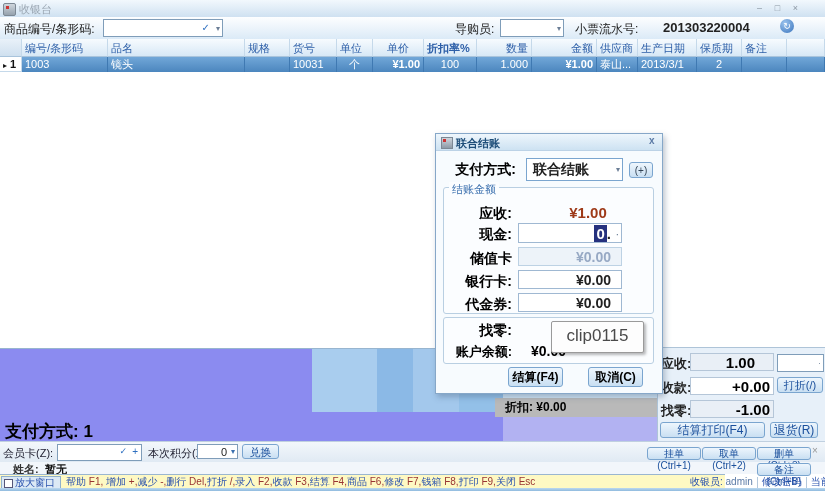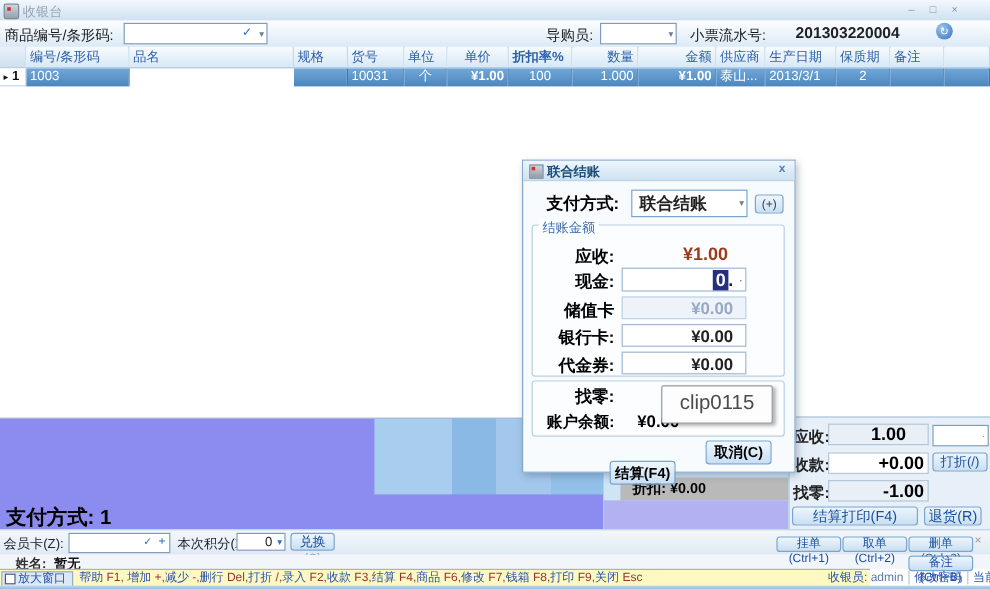--- a/index.html
+++ b/index.html
@@ -82,38 +82,39 @@
   <div class="abs gh tr" style="left:477px;width:55px;">数量</div>
   <div class="abs gh tr" style="left:532px;width:65px;">金额</div>
   <div class="abs gh" style="left:597px;width:41px;">供应商</div>
   <div class="abs gh" style="left:638px;width:59px;">生产日期</div>
   <div class="abs gh" style="left:697px;width:45px;">保质期</div>
   <div class="abs gh" style="left:742px;width:45px;">备注</div>
   <div class="abs gh" style="left:787px;width:38px;"></div>
 
   <div class="abs gr selcell" style="left:0;width:22px;"><span style="font-size:8px;">▸</span> <span style="font-weight:bold;">1</span></div>
   <div class="abs gr" style="left:22px;width:86px;">1003</div>
+  <div class="abs gr" style="left:108px;width:137px;">镜头</div>
   <div class="abs gr" style="left:245px;width:45px;"></div>
   <div class="abs gr" style="left:290px;width:47px;">10031</div>
   <div class="abs gr tc" style="left:337px;width:36px;">个</div>
   <div class="abs gr tr" style="left:373px;width:51px;font-weight:bold;">¥1.00</div>
   <div class="abs gr tc" style="left:424px;width:53px;">100</div>
   <div class="abs gr tr" style="left:477px;width:55px;">1.000</div>
   <div class="abs gr tr" style="left:532px;width:65px;font-weight:bold;">¥1.00</div>
   <div class="abs gr" style="left:597px;width:41px;">泰山...</div>
   <div class="abs gr" style="left:638px;width:59px;">2013/3/1</div>
   <div class="abs gr tc" style="left:697px;width:45px;">2</div>
   <div class="abs gr" style="left:742px;width:45px;"></div>
   <div class="abs gr" style="left:787px;width:38px;"></div>
 
   <div class="abs" style="left:0;top:348px;width:825px;height:1px;background:#98b5cf;"></div>
   <div class="abs" style="left:0;top:349px;width:503px;height:92px;background:#8b8bf0;"></div>
   <div class="abs" style="left:312px;top:349px;width:191px;height:63px;background:linear-gradient(to right,#a9cdee 0 34%,#8bb9e6 34% 53%,#a3c8ec 53% 77%,#93c0e8 77% 100%);"></div>
   <div class="abs" style="left:503px;top:349px;width:154px;height:92px;background:#cfe4f4;"></div>
-  <div class="abs" style="left:517px;top:398px;width:168px;height:19px;background:#b9b9b9;line-height:19px;">
+  <div class="abs" style="left:495px;top:398px;width:168px;height:19px;background:#b9b9b9;line-height:19px;">
     <span style="margin-left:10px;font-weight:bold;font-size:12px;color:#000;"><span>折扣:</span> <span>¥0.00</span></span>
   </div>
   <div class="abs" style="left:503px;top:417px;width:154px;height:24px;background:#b2b2f2;"></div>
 
   <span class="abs" style="left:5px;top:420px;font-size:17px;font-weight:bold;color:#000;"><span>支付方式:</span> <span>1</span></span>
 
   <div class="abs" style="left:657px;top:347px;width:168px;height:94px;background:#e7f0f9;border-left:1px solid #aec4d8;border-top:1px solid #aec4d8;"></div>
   <span class="abs" style="left:661px;top:355px;font-size:13px;font-weight:bold;">应收:</span>
   <div class="abs field" style="left:690px;top:353px;width:84px;height:18px;font-size:15px;line-height:17px;padding-right:18px;">1.00</div>
   <div class="abs combo" style="left:777px;top:354px;width:45px;height:16px;">
@@ -195,19 +196,19 @@
     <div class="abs dfield" style="left:82px;top:136px;width:104px;height:19px;">¥0.00</div>
 
     <span class="abs dlbl" style="left:14px;top:162px;width:62px;">代金券:</span>
     <div class="abs dfield" style="left:82px;top:159px;width:104px;height:19px;">¥0.00</div>
 
     <div class="abs group" style="left:7px;top:183px;width:211px;height:47px;"></div>
     <span class="abs dlbl" style="left:14px;top:188px;width:62px;">找零:</span>
     <span class="abs dlbl" style="left:2px;top:209px;width:74px;font-size:13px;">账户余额:</span>
     <span class="abs" style="left:95px;top:209px;font-size:14px;font-weight:bold;color:#000;">¥0.00</span>
 
-    <div class="abs btn btn-dark" style="left:72px;top:233px;width:55px;height:20px;font-size:12px;line-height:19px;margin-top:17px;">结算(F4)</div>
+    <div class="abs btn btn-dark" style="left:72px;top:233px;width:55px;height:20px;font-size:12px;line-height:19px;">结算(F4)</div>
     <div class="abs btn btn-dark" style="left:152px;top:233px;width:55px;height:20px;font-size:12px;line-height:19px;">取消(C)</div>
   </div>
 
   <div class="abs" style="left:551px;top:321px;width:91px;height:30px;background:#fdfdfd;border:1px solid #9a9a9a;border-radius:2px;box-shadow:2px 2px 3px rgba(0,0,0,.28);z-index:20;text-align:center;line-height:28px;font-size:17px;color:#4a4a4a;">clip0115</div>
 
 </div>
 
 </body></html>

